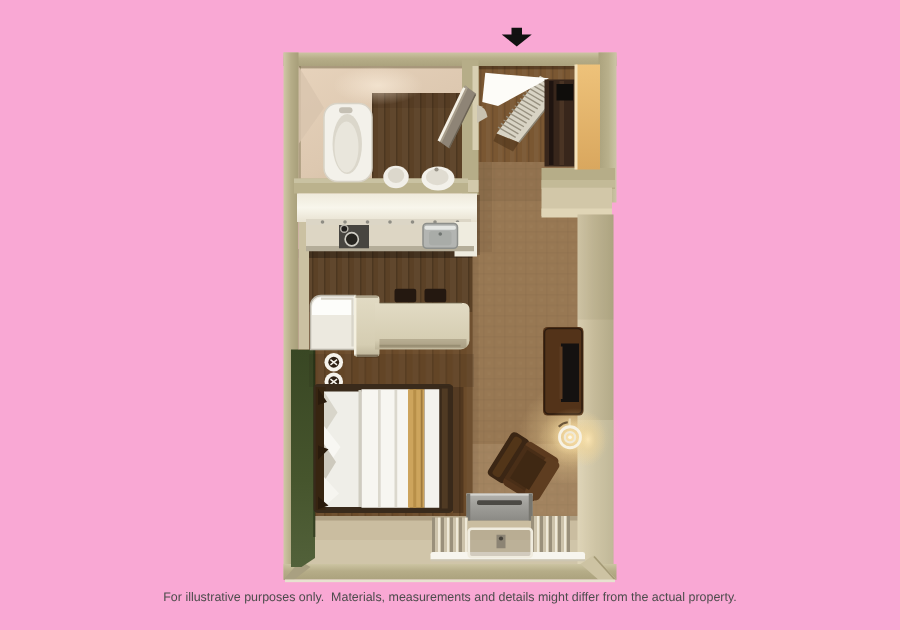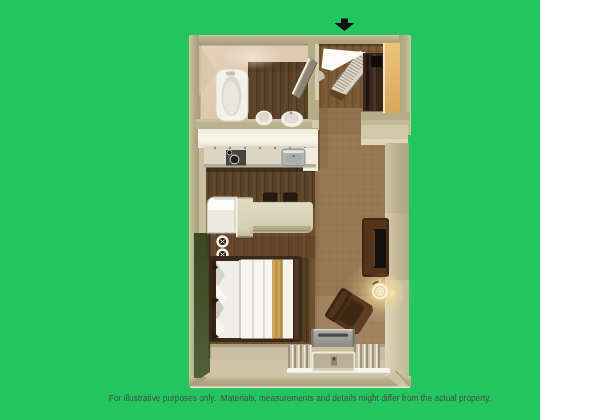--- a/index.html
+++ b/index.html
@@ -1,16 +1,16 @@
 <!DOCTYPE html>
 <html><head>
 <meta charset="utf-8">
 <style>
   html,body{margin:0;padding:0;background:#ffffff;}
-  .page{position:relative;width:540px;height:420px;background:#22c55e;overflow:hidden;
+  .page{position:relative;width:600px;height:420px;background:#f9a8d4;overflow:hidden;
         font-family:"Liberation Sans", sans-serif;}
 </style>
 </head>
 <body>
 
 <div class="page">
 <svg width="600" height="420" viewBox="0 0 600 420">
 <defs>
   <linearGradient id="wallTop" x1="0" y1="0" x2="0" y2="1">
     <stop offset="0" stop-color="#ccc4a2"></stop>

